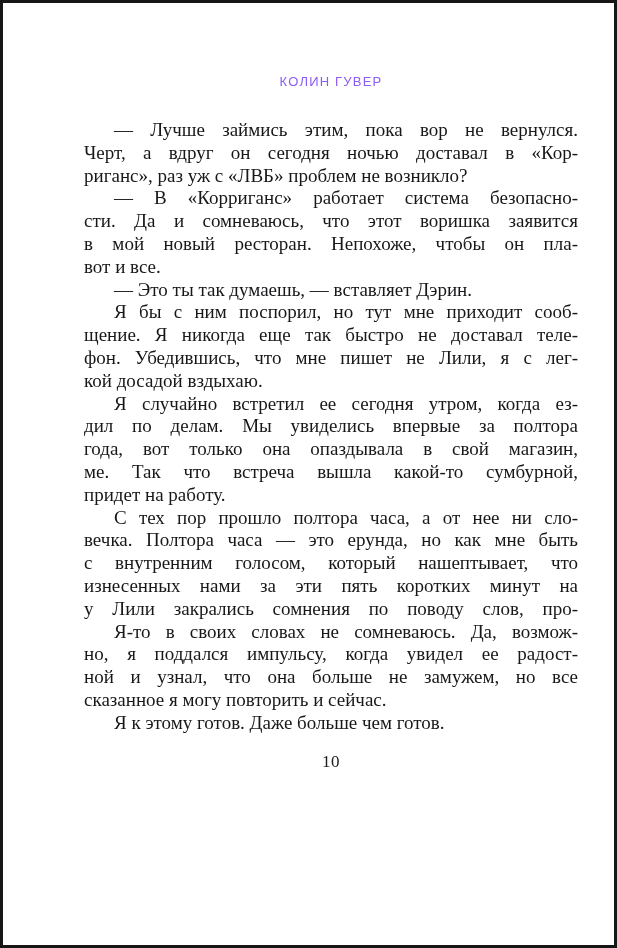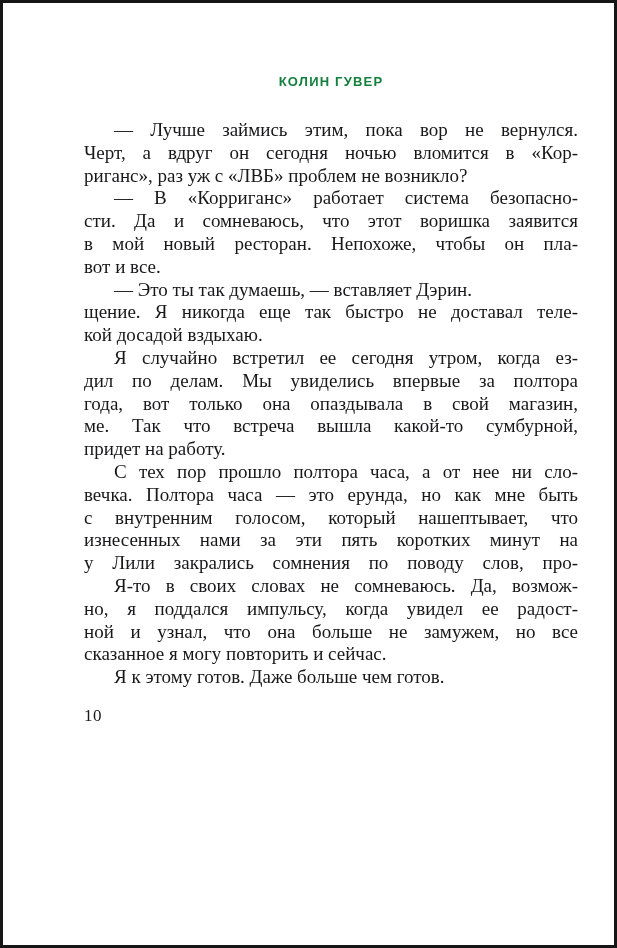--- a/index.html
+++ b/index.html
@@ -14,72 +14,74 @@
   }
   .page {
     width: 100%;
     height: 100%;
     box-sizing: border-box;
     padding: 71px 36px 0 81px;
   }
   .running-head {
     text-align: center;
     font-family: "Liberation Sans", sans-serif;
-    font-weight: 700;
+    font-weight: 400;
     font-size: 13px;
     line-height: 15px;
     letter-spacing: 1.2px;
-    color: #15803d;
+    color: #8b5cf6;
   }
   .body-text {
     margin-top: 30px;
     font-family: Liberation Serif, serif;
     font-size: 19px;
     line-height: 22.8px;
     color: #18181b;
   }
   .para .line {
     text-align: justify;
     text-align-last: justify;
   }
   .para .line.first { text-indent: 30px; }
   .para .line.last  { text-align-last: left; }
   .page-number {
     margin-top: 17px;
-    text-align: left;
+    text-align: center;
     font-family: "Liberation Serif", serif;
     font-size: 17px;
     line-height: 20px;
     letter-spacing: 0.5px;
     color: #1b1b1e;
   }
 </style>
 </head>
 <body>
 
 <div class="page">
   <div class="running-head">КОЛИН ГУВЕР</div>
 
   <div class="body-text">
       <div class="para">
         <div class="line first">— Лучше займись этим, пока вор не вернулся.</div>
-        <div class="line">Черт, а вдруг он сегодня ночью вломится в «Кор-</div>
+        <div class="line">Черт, а вдруг он сегодня ночью доставал в «Кор-</div>
         <div class="line last">риганс», раз уж с «ЛВБ» проблем не возникло?</div>
       </div>
       <div class="para">
         <div class="line first">— В «Корриганс» работает система безопасно-</div>
         <div class="line">сти. Да и сомневаюсь, что этот воришка заявится</div>
         <div class="line">в мой новый ресторан. Непохоже, чтобы он пла-</div>
         <div class="line last">вот и все.</div>
       </div>
       <div class="para">
         <div class="line first last">— Это ты так думаешь, — вставляет Дэрин.</div>
       </div>
       <div class="para">
+        <div class="line first">Я бы с ним поспорил, но тут мне приходит сооб-</div>
         <div class="line">щение. Я никогда еще так быстро не доставал теле-</div>
+        <div class="line">фон. Убедившись, что мне пишет не Лили, я с лег-</div>
         <div class="line last">кой досадой вздыхаю.</div>
       </div>
       <div class="para">
         <div class="line first">Я случайно встретил ее сегодня утром, когда ез-</div>
         <div class="line">дил по делам. Мы увиделись впервые за полтора</div>
         <div class="line">года, вот только она опаздывала в свой магазин,</div>
         <div class="line">ме. Так что встреча вышла какой-то сумбурной,</div>
         <div class="line last">придет на работу.</div>
       </div>
       <div class="para">

